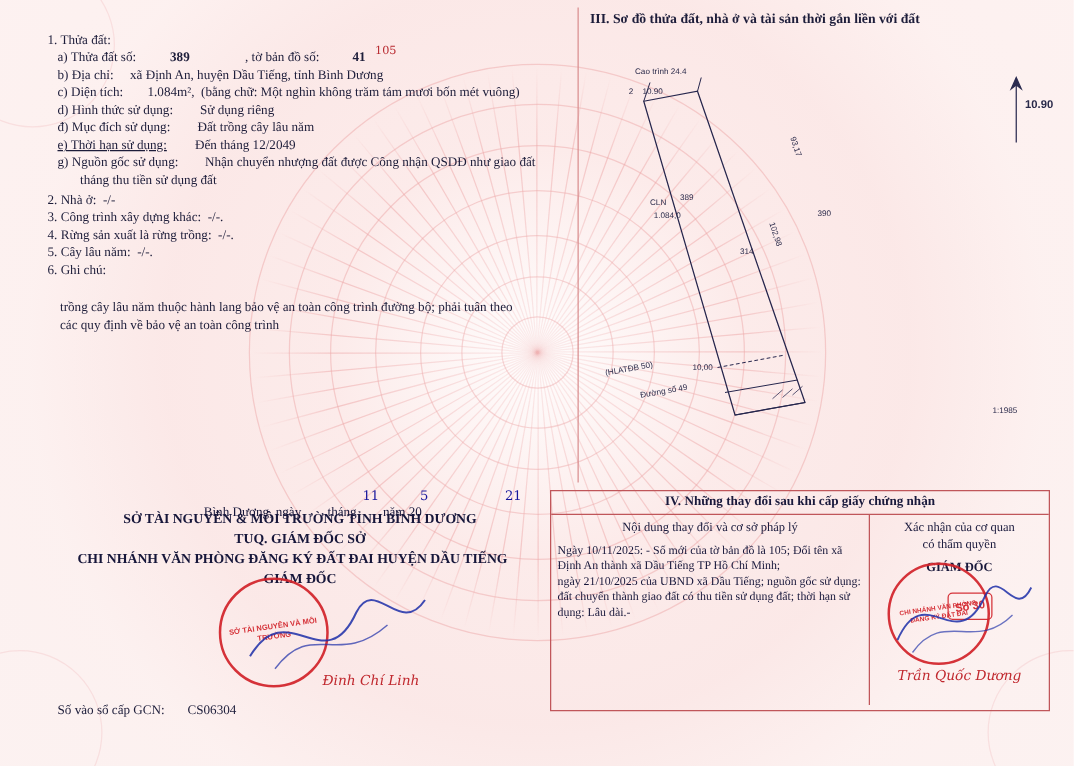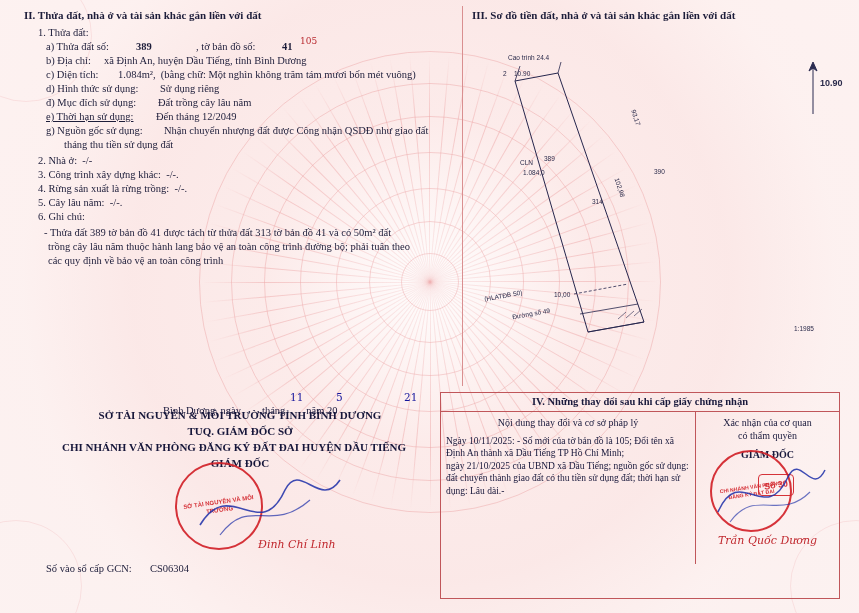--- a/index.html
+++ b/index.html
@@ -147,21 +147,21 @@
   .sig-swoosh {
     position: absolute;
     pointer-events: none;
   }
   
   #tableIV {
     position: absolute;
     left: 440px;
     top: 392px;
     width: 400px;
-    height: 207px;
+    height: 177px;
     border: 1px solid #c0565a;
     box-sizing: border-box;
   }
   #tableIV .thead {
     text-align: center;
     font-weight: bold;
     font-size: 10.5px;
     padding: 3px 0 4px;
     border-bottom: 1px solid #c0565a;
     color: #19193c;
@@ -284,21 +284,20 @@
     <div class="ring" style="width:186px;height:186px"></div>
     <div class="ring" style="width:120px;height:120px"></div>
     <div class="ring" style="width:56px;height:56px"></div>
   </div>
   <div class="corner-orn" style="left:-40px;top:-30px"></div>
   <div class="corner-orn" style="left:-50px;top:520px"></div>
   <div class="corner-orn" style="left:790px;top:520px"></div>
 
   <div class="vline" style="left:462px;top:6px;height:380px;"></div>
 
-  <div class="txt sec-title" style="left:24px;top:8px;">II. Thửa đất, nhà ở và tài sản khác gắn liền với đất</div>
   <div class="txt ital" style="left:38px;top:26px;">1. Thửa đất:</div>
 
   <div class="txt" style="left:46px;top:40px;">a) Thửa đất số:</div>
   <div class="txt bold" style="left:136px;top:40px;">389</div>
   <div class="txt" style="left:196px;top:40px;">, tờ bản đồ số:</div>
   <div class="txt bold" style="left:282px;top:40px;">41</div>
   <div class="handwrite hw-red" style="left:300px;top:36px;font-size:9px;">105</div>
 
   <div class="txt" style="left:46px;top:54px;">b) Địa chỉ:</div>
   <div class="txt" style="left:104px;top:54px;">xã Định An, huyện Dầu Tiếng, tỉnh Bình Dương</div>
@@ -318,25 +317,24 @@
   <div class="txt" style="left:46px;top:124px;">g) Nguồn gốc sử dụng:</div>
   <div class="txt" style="left:164px;top:124px;">Nhận chuyển nhượng đất được Công nhận QSDĐ như giao đất</div>
   <div class="txt" style="left:64px;top:138px;">tháng thu tiền sử dụng đất</div>
 
   <div class="txt ital" style="left:38px;top:154px;">2. Nhà ở:  -/-</div>
   <div class="txt ital" style="left:38px;top:168px;">3. Công trình xây dựng khác:  -/-.</div>
   <div class="txt ital" style="left:38px;top:182px;">4. Rừng sản xuất là rừng trồng:  -/-.</div>
   <div class="txt ital" style="left:38px;top:196px;">5. Cây lâu năm:  -/-.</div>
   <div class="txt ital" style="left:38px;top:210px;">6. Ghi chú:</div>
 
-  <div class="txt" style="left:44px;top:226px;">- Thửa đất 389 tờ bản đồ 41 được tách từ thửa đất 313 tờ bản đồ 41 và có 50m² đất</div>
   <div class="txt" style="left:48px;top:240px;">trồng cây lâu năm thuộc hành lang bảo vệ an toàn công trình đường bộ; phải tuân theo</div>
   <div class="txt" style="left:48px;top:254px;">các quy định về bảo vệ an toàn công trình</div>
 
-  <div class="txt sec-title" style="left:472px;top:8px;">III. Sơ đồ tiền đất, nhà ở và tài sản khác gắn liền với đất</div>
+  <div class="txt sec-title" style="left:472px;top:8px;">III. Sơ đồ thửa đất, nhà ở và tài sản thời gắn liền với đất</div>
 
   <div id="diagram">
     <svg width="388" height="315" viewBox="0 0 388 315">
 
       <g stroke="#2b2b50" stroke-width="1" fill="none">
         <line x1="345" y1="38" x2="345" y2="88"></line>
         <path d="M345 36 l-4 9 l4 -3 l4 3 z" fill="#2b2b50"></path>
       </g>
 
       <g stroke="#26264d" stroke-width="1" fill="none">

